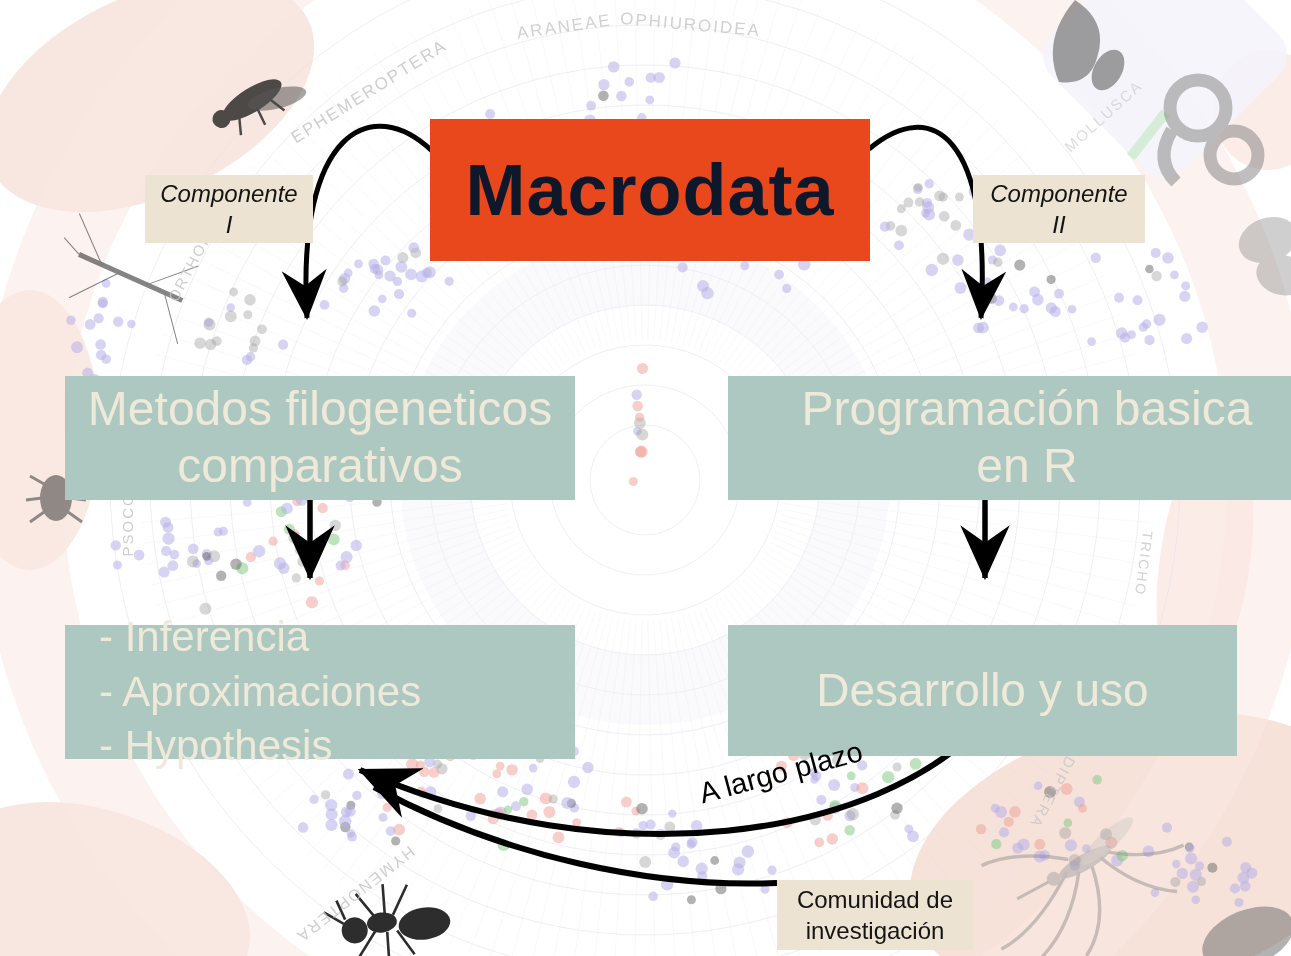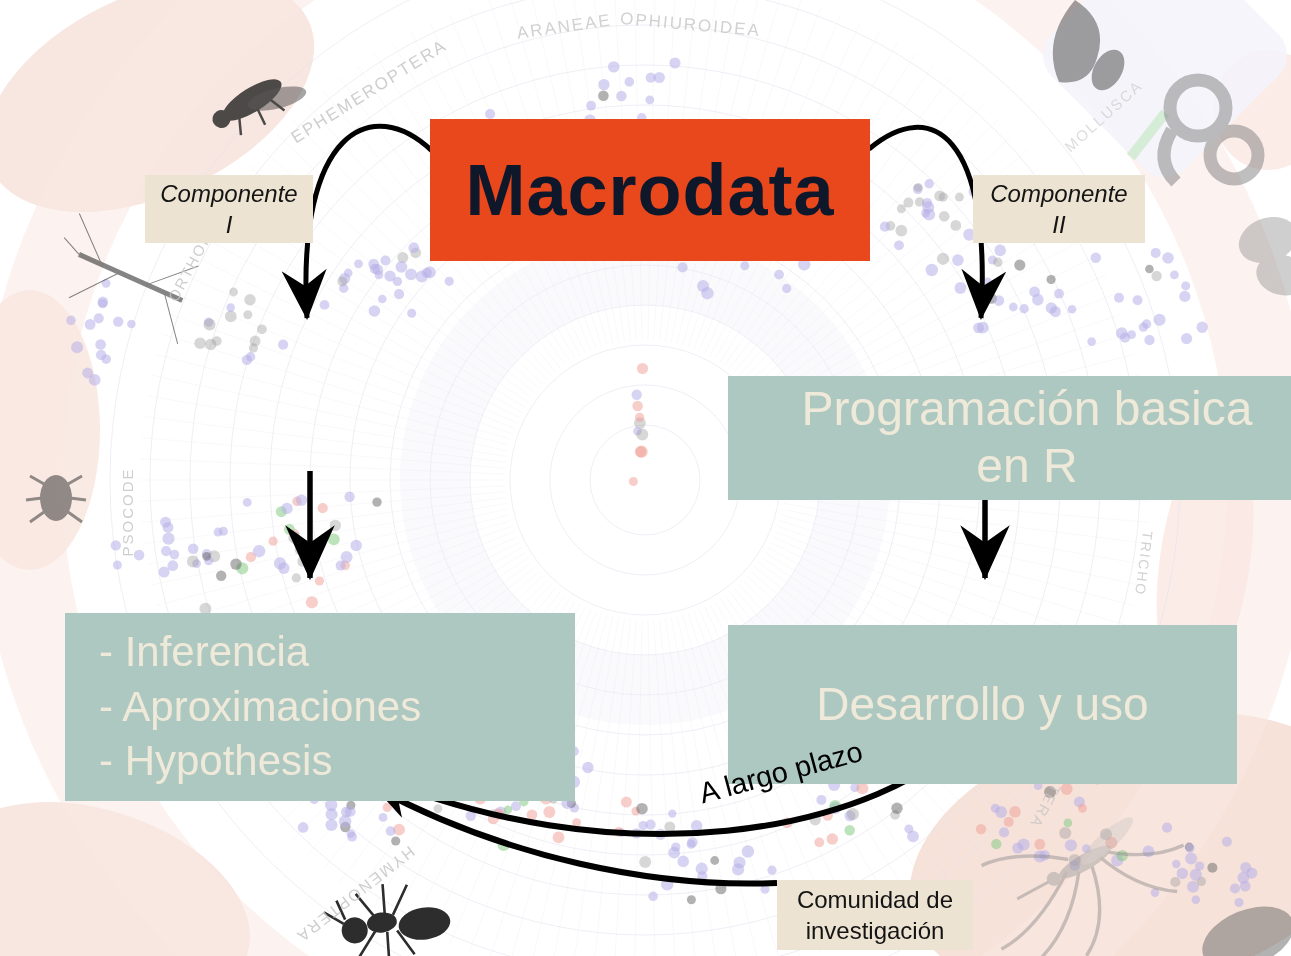--- a/index.html
+++ b/index.html
@@ -10,23 +10,23 @@
   .box{position:absolute;display:flex;align-items:center;justify-content:center;box-sizing:border-box;margin-top:33px;}
   .macrodata{left:430px;top:86px;width:440px;height:142px;background:#E8481C;
              color:#0f172a;font-size:72px;font-weight:bold;letter-spacing:1px;}
   .tag{background:#ECE3D2;color:#141414;font-style:italic;font-size:24px;line-height:1.3;
        flex-direction:column;text-align:center;}
   .tag1{left:145px;top:142px;width:168px;height:68px;}
   .tag2{left:973px;top:142px;width:172px;height:68px;}
   .gbox{background:#ADC8C0;color:#EFE9D9;flex-direction:column;text-align:center;}
   .b-methods{left:65px;top:343px;width:510px;height:124px;font-size:48px;line-height:1.18;}
   .b-prog{left:728px;top:343px;width:598px;height:124px;font-size:48px;line-height:1.18;}
-  .b-out{left:65px;top:580px;width:510px;height:188px;font-size:42px;line-height:1.3;
+  .b-out{left:65px;top:592px;width:510px;height:134px;font-size:42px;line-height:1.3;
          align-items:flex-start;justify-content:center;padding-left:34px;text-align:left;}
-  .b-pack{left:728px;top:592px;width:509px;height:159px;font-size:46px;line-height:1.22;}
+  .b-pack{left:728px;top:592px;width:509px;height:131px;font-size:46px;line-height:1.22;}
   .community{left:777px;top:847px;width:196px;height:70px;background:#ECE3D2;color:#141414;
              font-size:24px;line-height:1.3;flex-direction:column;text-align:center;}
   .largo{position:absolute;left:676px;top:756px;width:210px;font-size:29px;color:#000;
          transform:rotate(-15deg);transform-origin:center;text-align:center;}
   text.taxa{fill:#c6c6c6;letter-spacing:2px;text-anchor:middle;
             font-family:"Liberation Sans",sans-serif;}
 </style>
 </head>
 <body>
 
@@ -730,20 +730,24 @@
 
   <div class="box tag tag1">
     <span>Componente</span>
     <span>I</span>
   </div>
   <div class="box tag tag2">
     <span>Componente</span>
     <span>II</span>
   </div>
 
+  <div class="box gbox b-methods">
+    <div>Metodos filogeneticos</div>
+    <div>comparativos</div>
+  </div>
   <div class="box gbox b-prog">
     <div>Programación basica</div>
     <div>en R</div>
   </div>
 
   <div class="box gbox b-out">
     <div>- Inferencia</div>
     <div>- Aproximaciones</div>
     <div>- Hypothesis</div>
   </div>

